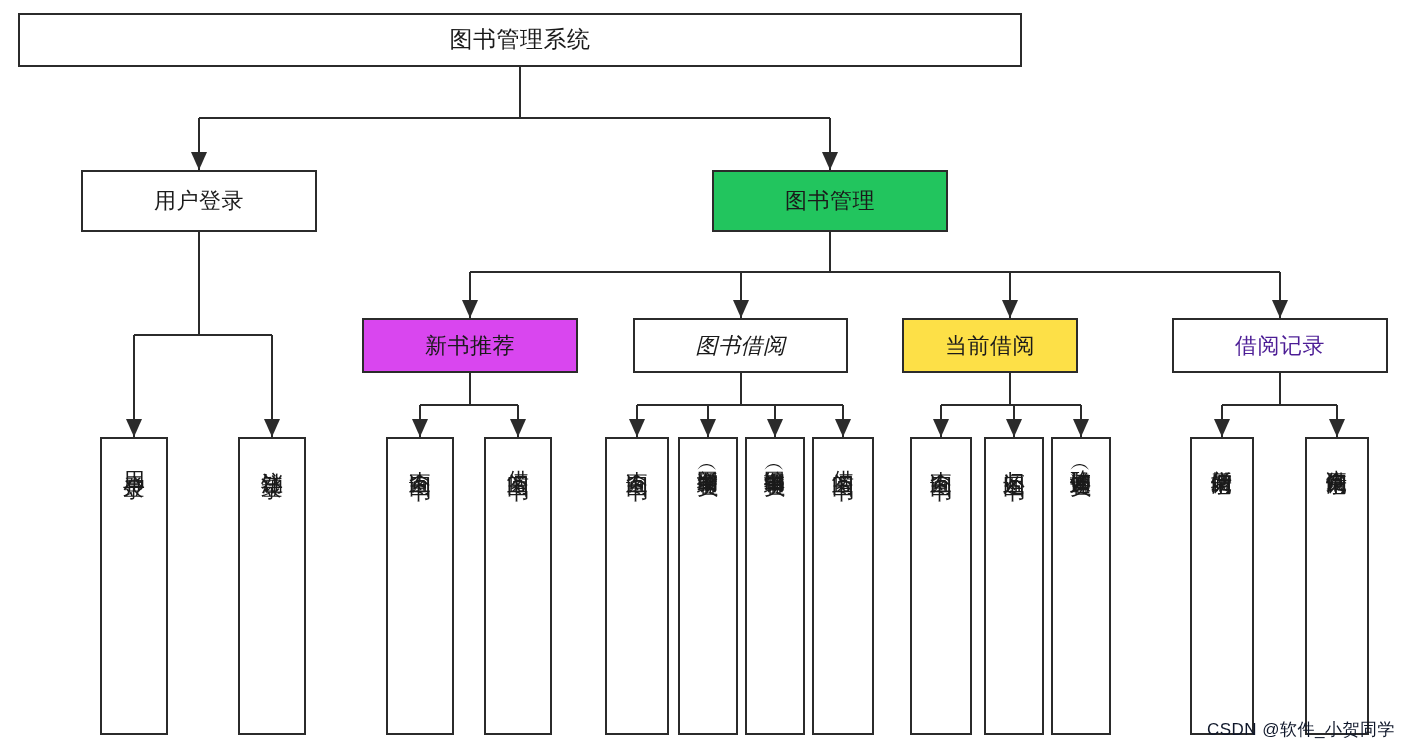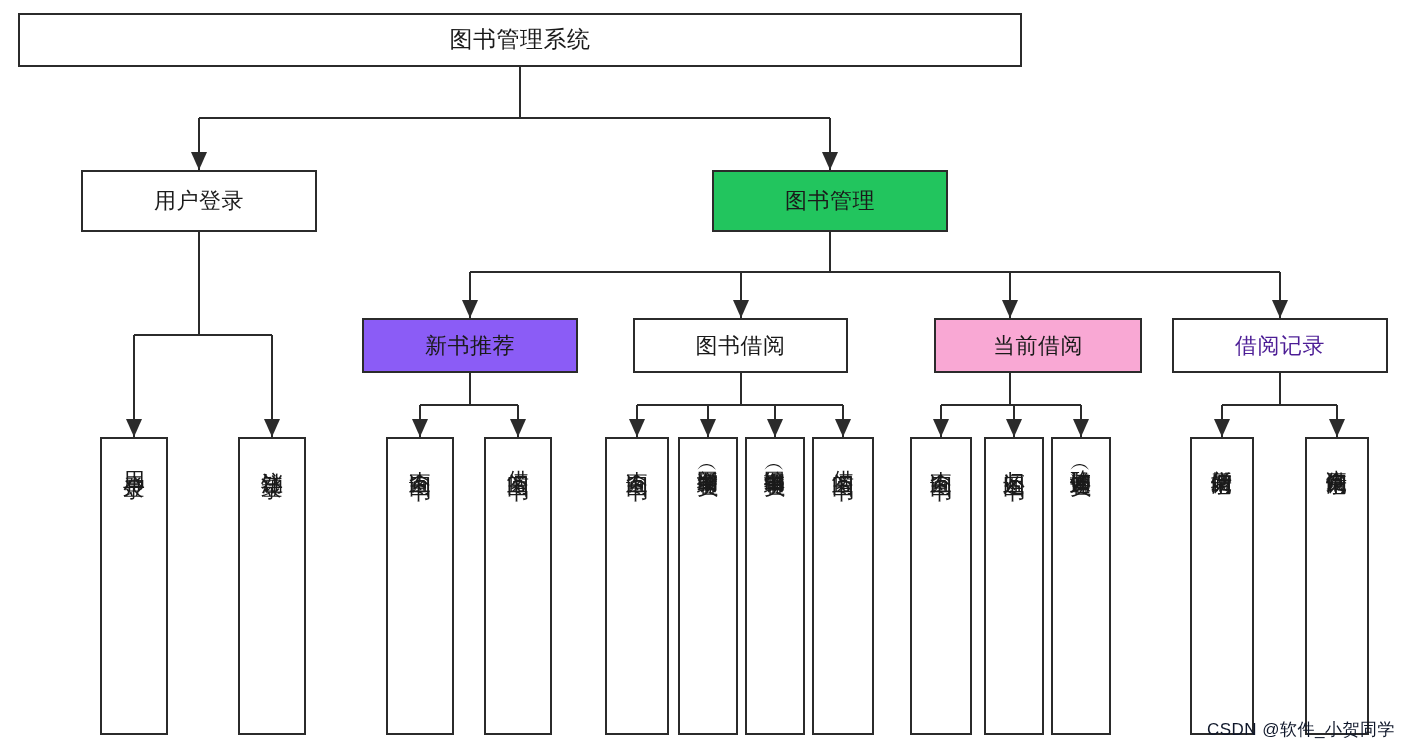--- a/index.html
+++ b/index.html
@@ -122,27 +122,27 @@
   <div id="nodes">
       <div class="node horiz root" style="left: 18px; top: 13px; width: 1004px; height: 54px; border-color: rgb(43, 43, 43); background: rgb(255, 255, 255); color: rgb(26, 26, 26);">
         <span class="lbl">图书管理系统</span>
       </div>
       <div class="node horiz" style="left: 81px; top: 170px; width: 236px; height: 62px; border-color: rgb(43, 43, 43); background: rgb(255, 255, 255); color: rgb(26, 26, 26);">
         <span class="lbl">用户登录</span>
       </div>
       <div class="node horiz" style="left: 712px; top: 170px; width: 236px; height: 62px; border-color: rgb(43, 43, 43); background: #22c55e; color: rgb(26, 26, 26);">
         <span class="lbl">图书管理</span>
       </div>
-      <div class="node horiz" style="left: 362px; top: 318px; width: 216px; height: 55px; border-color: rgb(43, 43, 43); background: #8b5cf6; color: rgb(26, 26, 26);">
+      <div class="node horiz" style="left: 362px; top: 318px; width: 216px; height: 55px; border-color: rgb(43, 43, 43); background: #d946ef; color: rgb(26, 26, 26);">
         <span class="lbl">新书推荐</span>
       </div>
-      <div class="node horiz" style="left: 633px; top: 318px; width: 215px; height: 55px; border-color: rgb(43, 43, 43); background: rgb(255, 255, 255); color: rgb(26, 26, 26);">
+      <div class="node horiz" style="left: 633px; top: 318px; width: 215px; height: 55px; border-color: rgb(43, 43, 43); background: rgb(255, 255, 255); color: rgb(26, 26, 26); font-style: italic;">
         <span class="lbl">图书借阅</span>
       </div>
-      <div class="node horiz" style="left: 902px; top: 318px; width: 208px; height: 55px; border-color: rgb(43, 43, 43); background: #f9a8d4; color: rgb(26, 26, 26); margin-left: 32px;">
+      <div class="node horiz" style="left: 902px; top: 318px; width: 176px; height: 55px; border-color: rgb(43, 43, 43); background: #fde047; color: rgb(26, 26, 26);">
         <span class="lbl">当前借阅</span>
       </div>
       <div class="node horiz" style="left: 1172px; top: 318px; width: 216px; height: 55px; border-color: rgb(43, 43, 43); background: rgb(255, 255, 255); color: #4c1d95;">
         <span class="lbl">借阅记录</span>
       </div>
       <div class="node leaf" style="left: 100px; top: 437px; width: 68px; height: 298px; border-color: rgb(43, 43, 43); background: rgb(255, 255, 255); color: rgb(26, 26, 26);">
         <span class="lbl">用户登录</span>
       </div>
       <div class="node leaf" style="left: 238px; top: 437px; width: 68px; height: 298px; border-color: rgb(43, 43, 43); background: rgb(255, 255, 255); color: rgb(26, 26, 26);">
         <span class="lbl">注销登录</span>

